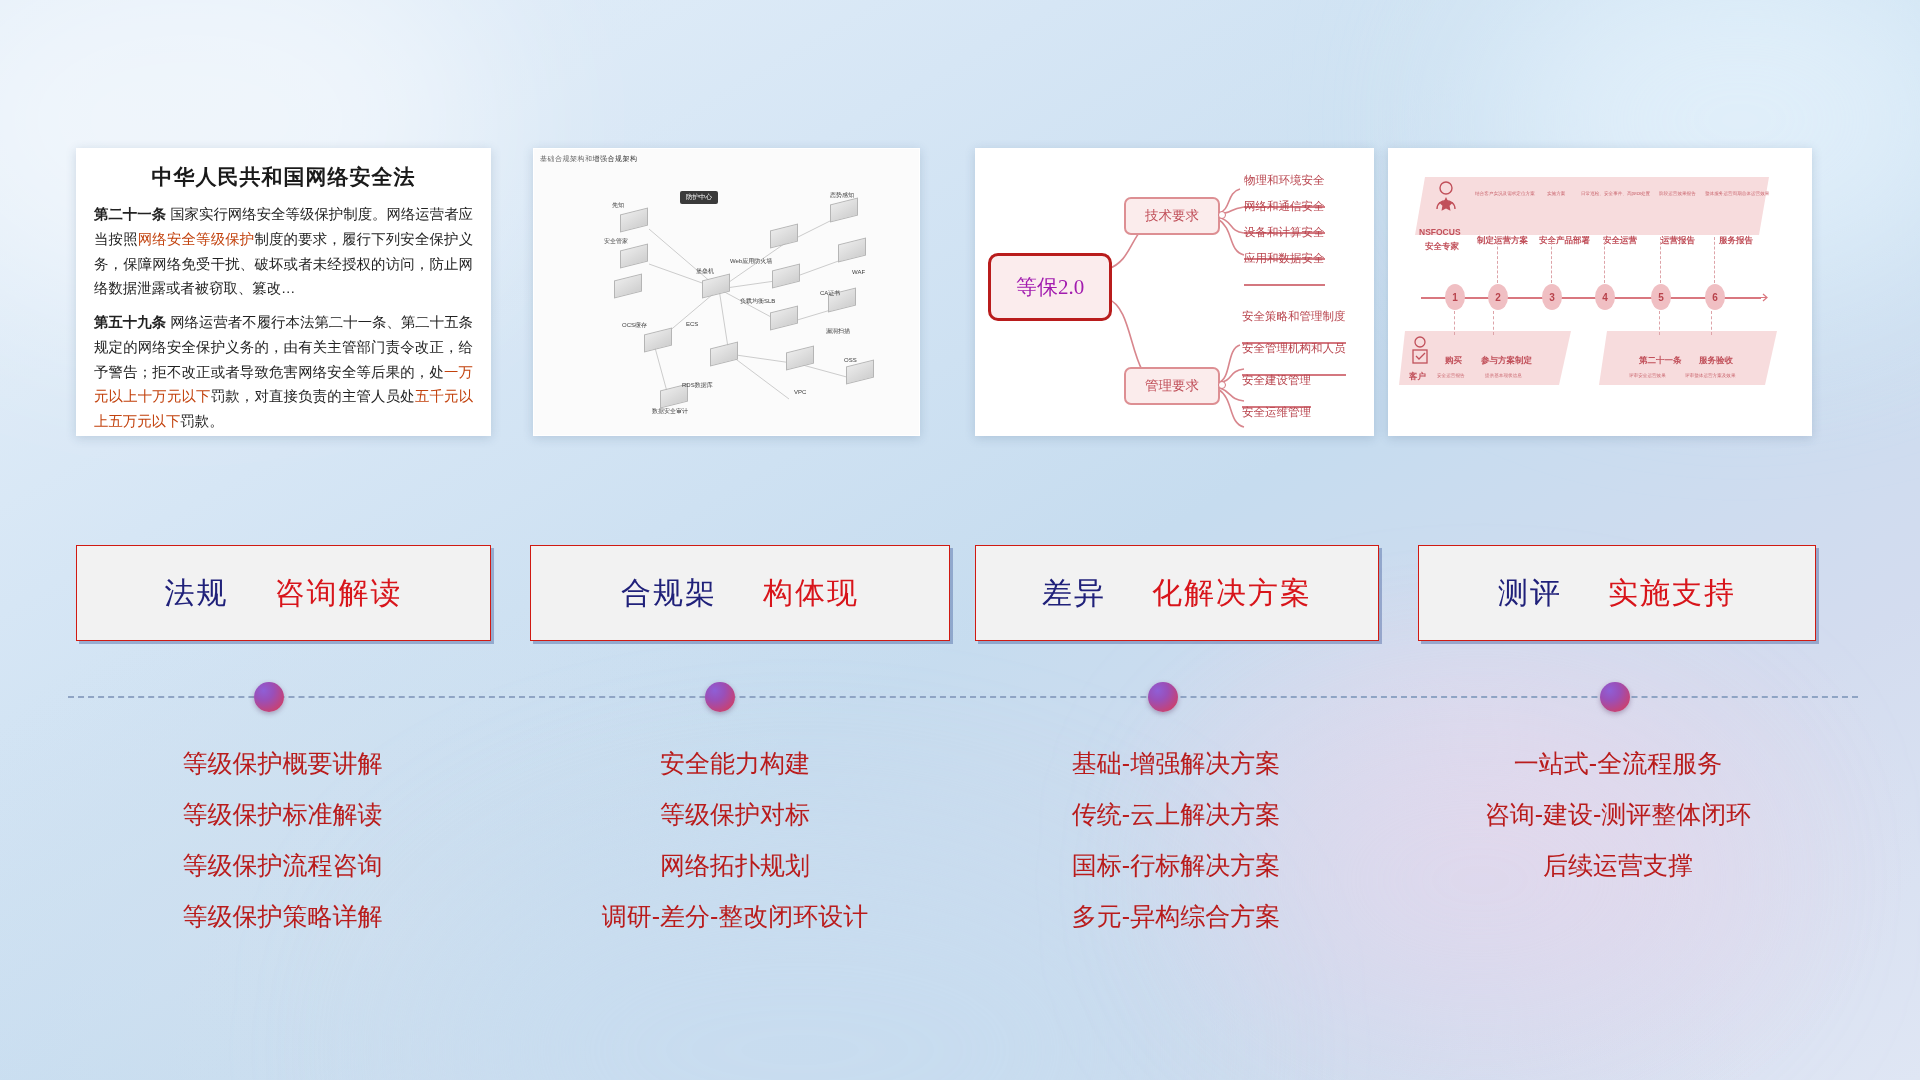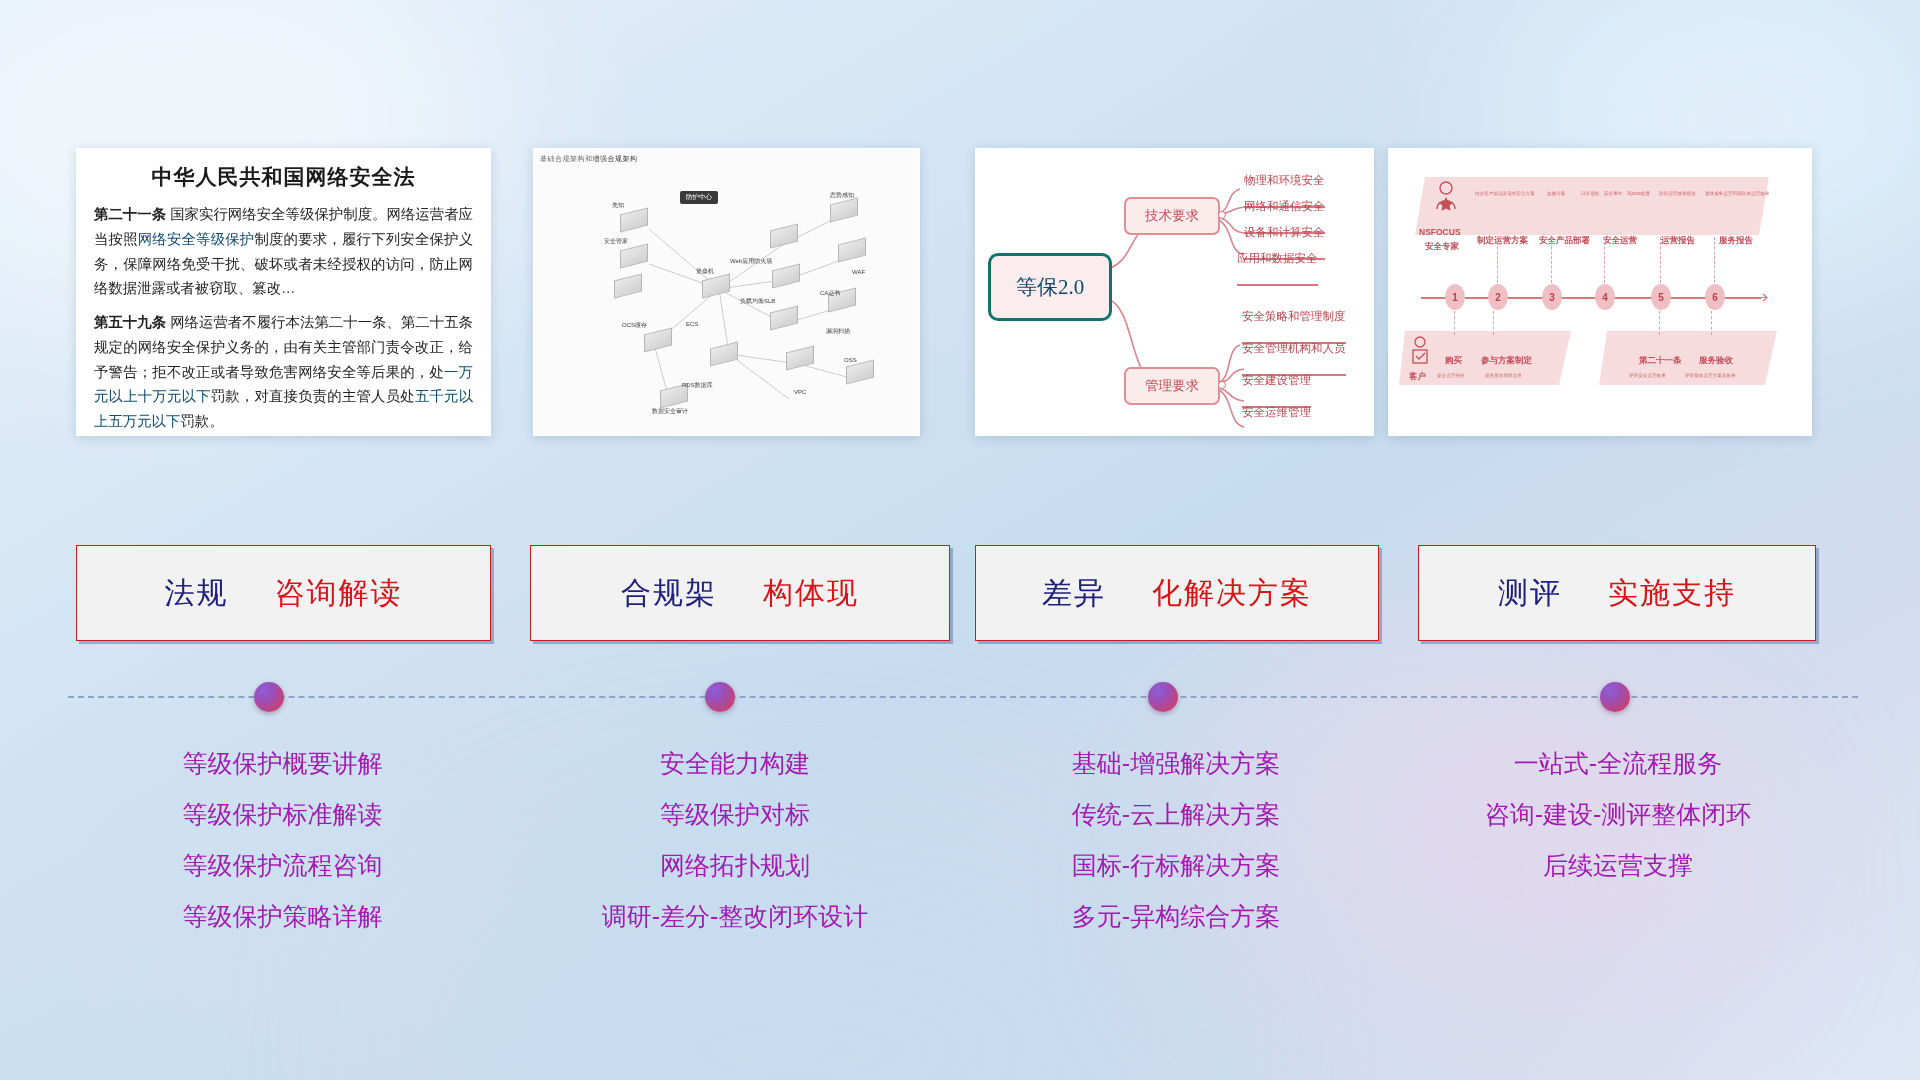--- a/index.html
+++ b/index.html
@@ -32,21 +32,21 @@
   .c1{left:76px;width:413px;}
   .c2{left:533px;width:385px;}
   .c3{left:975px;width:397px;}
   .c4{left:1388px;width:422px;}
 
   
   .law{padding:14px 17px 0 17px;box-sizing:border-box;height:100%;}
   .law h2{margin:0 0 11px 0;font-size:21px;font-weight:bold;color:#1a1a1a;text-align:center;letter-spacing:1px;}
   .law p{margin:0 0 9px 0;font-size:14.4px;line-height:1.72;color:#222;text-align:justify;}
   .law b{font-weight:bold;}
-  .law .r{color:#0c4a6e;}
+  .law .r{color:#c2410c;}
 
   
   .arch{position:relative;width:100%;height:100%;background:#fbfbfb;}
   .arch .hdr{position:absolute;left:6px;top:5px;font-size:7px;color:#666;letter-spacing:.5px;}
   .arch .hdr .em{color:#333;}
   .arch .tag{
     position:absolute;background:#3a3a3a;color:#fff;font-size:6.5px;
     padding:2px 6px;border-radius:2px;white-space:nowrap;
   }
   .arch .nd{
@@ -55,23 +55,23 @@
   }
   .arch .cube{
     position:absolute;width:26px;height:16px;background:linear-gradient(160deg,#eaeaea,#cfcfcf);
     transform:skewY(-14deg);border:1px solid #b5b5b5;
   }
 
   
   .mm{position:relative;width:100%;height:100%;background:#fff;}
   .mm .core{
     position:absolute;left:12px;top:104px;width:118px;height:62px;
-    border:3px solid #0f766e;border-radius:10px;background:#fbeced;
+    border:3px solid #b91c1c;border-radius:10px;background:#fbeced;
     display:flex;align-items:center;justify-content:center;
-    font-size:21px;color:#0c4a6e;font-family:"Liberation Serif","DejaVu Serif",serif;
+    font-size:21px;color:#a21caf;font-family:"Liberation Serif","DejaVu Serif",serif;
   }
   .mm .br{
     position:absolute;width:92px;height:34px;border:2px solid #dd8f93;border-radius:7px;
     background:#fbecec;display:flex;align-items:center;justify-content:center;
     font-size:13.5px;color:#c1505a;font-family:"Liberation Serif","DejaVu Serif",serif;
   }
   .mm .br1{left:148px;top:48px;}
   .mm .br2{left:148px;top:218px;}
   .mm .leaf{
     position:absolute;font-size:11.5px;color:#b8434c;white-space:nowrap;
@@ -113,21 +113,21 @@
   
   .tline{position:absolute;left:68px;top:696px;width:1790px;height:4px;
     border-top:2px dashed #8fa4c4;}
   .tdot{position:absolute;width:30px;height:30px;border-radius:50%;
     background:radial-gradient(circle at 32% 28%,#8f5fd6 0%,#9a4fb8 34%,#e03a4e 100%);
     box-shadow:0 2px 5px rgba(80,40,90,.35);top:682px;}
   .d1{left:254px;} .d2{left:705px;} .d3{left:1148px;} .d4{left:1600px;}
 
   
   .cols{position:absolute;left:0;top:738px;width:1920px;height:250px;}
-  .col{position:absolute;top:0;text-align:center;color:#a21caf;font-size:25px;line-height:51px;}
+  .col{position:absolute;top:0;text-align:center;color:#b91c1c;font-size:25px;line-height:51px;}
   .col div{white-space:nowrap;}
   .k1{left:76px;width:413px;}
   .k2{left:525px;width:420px;}
   .k3{left:975px;width:402px;}
   .k4{left:1418px;width:400px;}
 </style>
 </head>
 <body>
 
 <div class="glow g1"></div>
@@ -223,21 +223,21 @@
         </g>
       </svg>
 
       <div class="core">等保2.0</div>
 
       <div class="br br1">技术要求</div>
       <div class="dot" style="left:242px;top:62px;"></div>
       <div class="leaf" style="left:268px;top:24px;">物理和环境安全</div>
       <div class="leaf" style="left:268px;top:50px;">网络和通信安全</div>
       <div class="leaf" style="left:268px;top:76px;">设备和计算安全</div>
-      <div class="leaf" style="left:261px;top:102px;">应用和数据安全</div>
+      <div class="leaf" style="left:268px;top:102px;">应用和数据安全</div>
 
       <div class="br br2">管理要求</div>
       <div class="dot" style="left:242px;top:232px;"></div>
       <div class="leaf" style="left:266px;top:160px;">安全策略和管理制度</div>
       <div class="leaf" style="left:266px;top:192px;">安全管理机构和人员</div>
       <div class="leaf" style="left:266px;top:224px;">安全建设管理</div>
       <div class="leaf" style="left:266px;top:256px;">安全运维管理</div>
     </div>
   </div>
 

